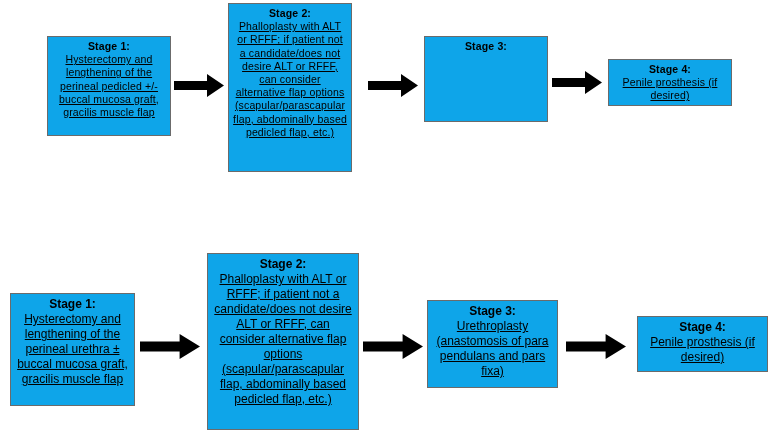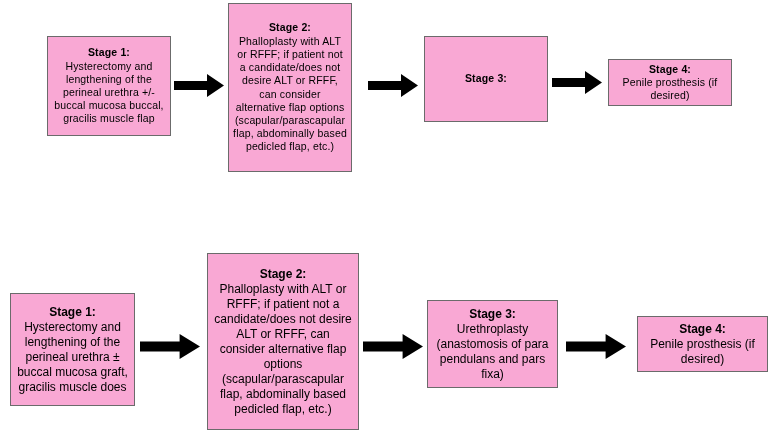--- a/index.html
+++ b/index.html
@@ -15,35 +15,36 @@
     position: relative;
     width: 774px;
     height: 445px;
     background: #ffffff;
     overflow: hidden;
   }
   .flow-box {
     position: absolute;
     box-sizing: border-box;
     border: 1px solid #6b6b6b;
-    background: #f9a8d4;
+    background: #0ea5e9;
     text-align: center;
     display: flex;
     flex-direction: column;
-    justify-content: center;
+    justify-content: flex-start;
     align-items: center;
     padding: 3px 4px;
   }
   .flow-box .box-title {
     font-weight: bold;
     display: block;
   }
   .flow-box .box-body {
     display: block;
     white-space: pre-line;
+    text-decoration: underline;
   }
   
   .chart-top .flow-box {
     font-size: 10.5px;
     line-height: 13.2px;
     letter-spacing: 0.15px;
   }
   
   .chart-bottom .flow-box {
     font-size: 12px;
@@ -58,21 +59,21 @@
 </style>
 </head>
 <body>
 
 <div id="canvas">
 
   <div class="chart-top">
 
     <div class="flow-box" style="left: 47px; top: 36px; width: 124px; height: 100px; border-color: rgb(107, 107, 107);">
       <span class="box-title">Stage 1:</span>
-      <span class="box-body">Hysterectomy and lengthening of the perineal urethra +/- buccal mucosa buccal, gracilis muscle flap</span>
+      <span class="box-body">Hysterectomy and lengthening of the perineal pedicled +/- buccal mucosa graft, gracilis muscle flap</span>
     </div>
 
     <div class="flow-box" style="left: 228px; top: 3px; width: 124px; height: 169px; border-color: rgb(107, 107, 107);">
       <span class="box-title">Stage 2:</span>
       <span class="box-body">Phalloplasty with ALT or RFFF; if patient not a candidate/does not desire ALT or RFFF, can consider alternative flap options (scapular/parascapular flap, abdominally based pedicled flap, etc.)</span>
     </div>
 
     <div class="flow-box" style="left: 424px; top: 36px; width: 124px; height: 86px; border-color: rgb(107, 107, 107);">
       <span class="box-title">Stage 3:</span>
     </div>
@@ -96,21 +97,21 @@
         <svg width="50" height="23" viewBox="0 0 50 23">
           <polygon points="0.00,6.90 33.00,6.90 33.00,0.00 50.00,11.50 33.00,23.00 33.00,16.10 0.00,16.10" fill="#000000"></polygon>
         </svg>
       </span>
   </div>
 
   <div class="chart-bottom">
 
     <div class="flow-box" style="left: 10px; top: 293px; width: 125px; height: 113px; border-color: rgb(107, 107, 107);">
       <span class="box-title">Stage 1:</span>
-      <span class="box-body">Hysterectomy and lengthening of the perineal urethra ± buccal mucosa graft, gracilis muscle does</span>
+      <span class="box-body">Hysterectomy and lengthening of the perineal urethra ± buccal mucosa graft, gracilis muscle flap</span>
     </div>
 
     <div class="flow-box" style="left: 207px; top: 253px; width: 152px; height: 177px; border-color: rgb(107, 107, 107);">
       <span class="box-title">Stage 2:</span>
       <span class="box-body">Phalloplasty with ALT or RFFF; if patient not a candidate/does not desire ALT or RFFF, can consider alternative flap options (scapular/parascapular flap, abdominally based pedicled flap, etc.)</span>
     </div>
 
     <div class="flow-box" style="left: 427px; top: 300px; width: 131px; height: 88px; border-color: rgb(107, 107, 107);">
       <span class="box-title">Stage 3:</span>
       <span class="box-body">Urethroplasty (anastomosis of para pendulans and pars fixa)</span>

